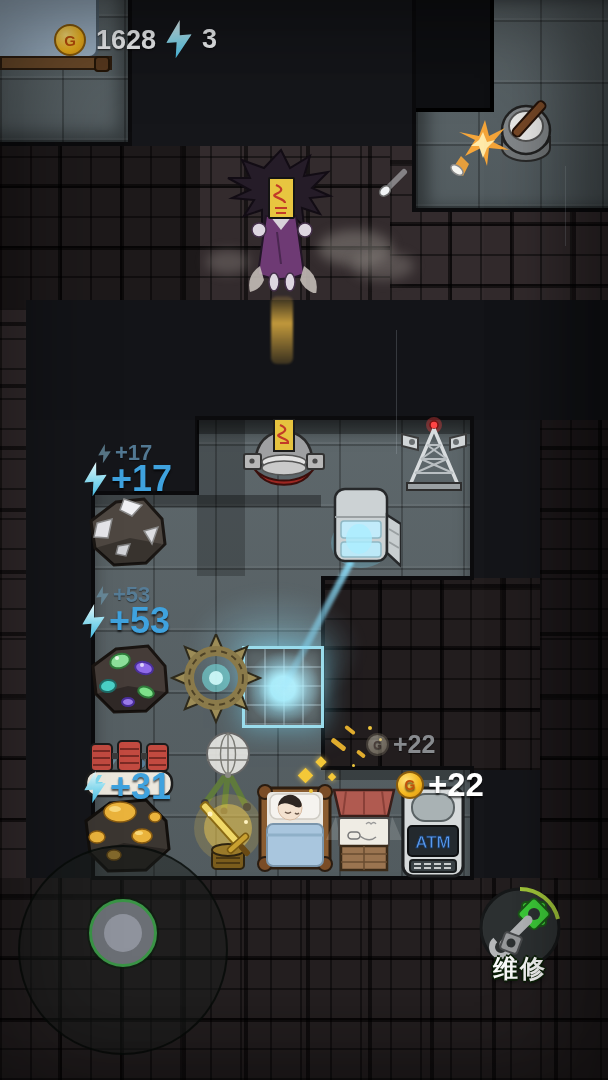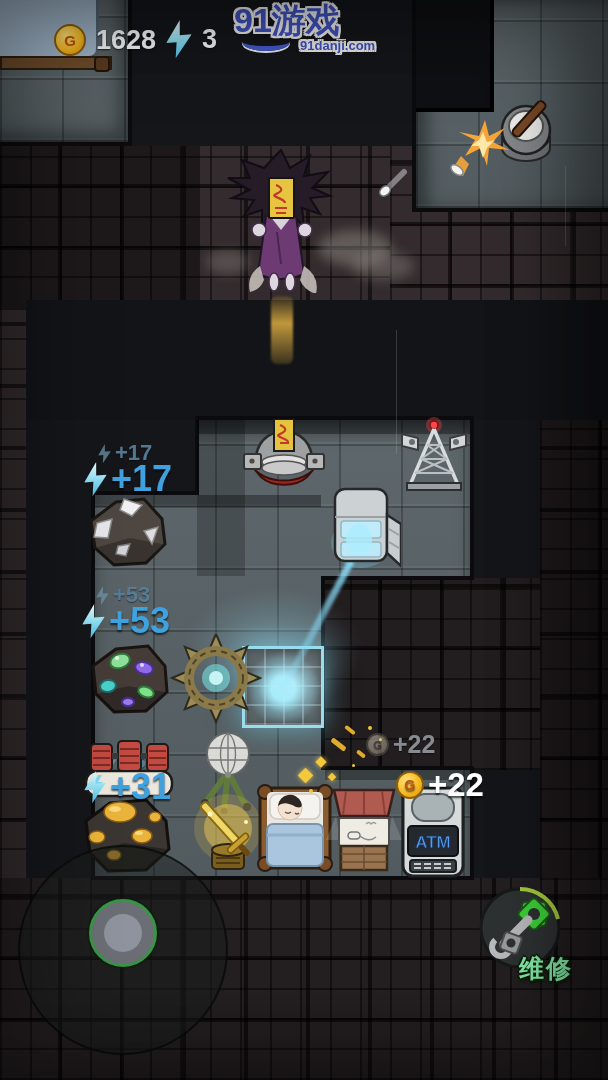--- a/index.html
+++ b/index.html
@@ -37,22 +37,22 @@
   .ft-gold-new{color:#ffffff;font-weight:800;font-size:33px;text-shadow:0 2px 2px rgba(0,0,0,.65);}
   
   .hud-num{color:#f3f5f7;font-weight:700;font-size:27px;text-shadow:0 1px 2px rgba(0,0,0,.7);}
   .wm{color:#4558cc;font-weight:900;opacity:.92;
       text-shadow:-2px 0 #fff,2px 0 #fff,0 -2px #fff,0 2px #fff,
                   -2px -2px #fff,2px 2px #fff,-2px 2px #fff,2px -2px #fff,0 4px 5px rgba(0,0,0,.35);}
   .spark{background:#e0ac2e;border-radius:2px;}
   .sparkdot{background:#eec63e;border-radius:50%;}
   .diamond{background:#f4c838;transform:rotate(45deg);box-shadow:0 0 5px rgba(250,210,90,.8);}
   .mist{border-radius:50%;filter:blur(6px);}
-  .repair-label{color:#86efac;font-weight:800;font-size:25px;letter-spacing:2px;
-      text-shadow:-2px 0 #0c2008,2px 0 #0c2008,0 -2px #0c2008,0 2px #0c2008,0 3px 4px rgba(0,0,0,.6);padding-left:26px;}
+  .repair-label{color:#ffffff;font-weight:800;font-size:25px;letter-spacing:2px;
+      text-shadow:-2px 0 #0c2008,2px 0 #0c2008,0 -2px #0c2008,0 2px #0c2008,0 3px 4px rgba(0,0,0,.6);}
   .vignette{pointer-events:none;box-shadow:inset 0 0 90px 24px rgba(0,0,0,.38), inset -50px 0 70px rgba(0,0,0,.25);}
 </style>
 </head>
 <body>
 
 <div id="stage">
 
   <div class="abs brick" style="left:0;top:146px;width:608px;height:162px;"></div>
   <div class="abs brick" style="left:390px;top:146px;width:218px;height:200px;"></div>
   <div class="abs brick" style="left:540px;top:0;width:68px;height:66px;"></div>
@@ -376,25 +376,20 @@
     <span class="coin" style="width:32px;height:32px;font-size:15px;">
         <span>G</span>
       </span>
     <span class="hud-num">1628</span>
   </div>
   <div class="abs" style="left:166px;top:20px;display:flex;align-items:center;gap:10px;">
     <span class="bolt" style="width:26px;height:38px;display:inline-block;"></span>
     <span class="hud-num">3</span>
   </div>
 
-  <div class="abs" style="left:234px;top:0;width:150px;">
-    <div class="wm" style="font-size:34px;line-height:40px;">91游戏</div>
-    <div class="abs" style="left:8px;top:32px;width:48px;height:14px;border-bottom:5px solid #4558cc;border-radius:50%;box-shadow:0 2px 0 rgba(255,255,255,.9);"></div>
-    <div class="wm" style="font-size:13px;margin-left:66px;margin-top:-2px;">91danji.com</div>
-  </div>
 
   <div class="abs" style="left:18px;top:845px;width:210px;height:210px;border-radius:50%;
               background:rgba(26,29,27,.5);border:2px solid rgba(4,8,5,.7);box-sizing:border-box;">
     <div class="abs" style="left:69px;top:52px;width:68px;height:68px;border-radius:50%;background:#6b6f75;border:3px solid #3a9446;box-sizing:border-box;box-shadow:0 0 0 2px rgba(10,30,12,.6);">
       <div class="abs" style="left:12px;top:12px;width:38px;height:38px;border-radius:50%;background:#8f939d;"></div>
     </div>
   </div>
 
   <div class="abs" style="left:478px;top:886px;width:84px;height:84px;">
     <svg width="84" height="84" viewBox="0 0 84 84">

